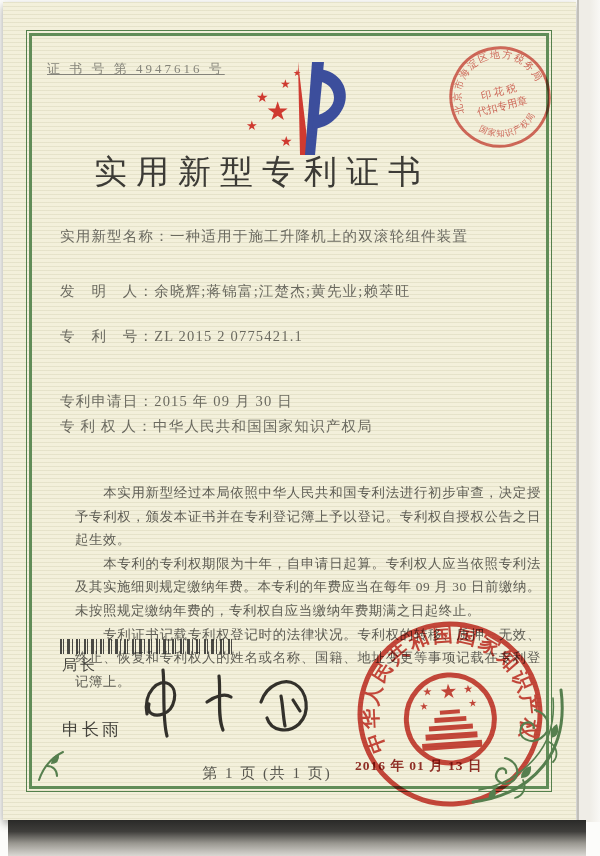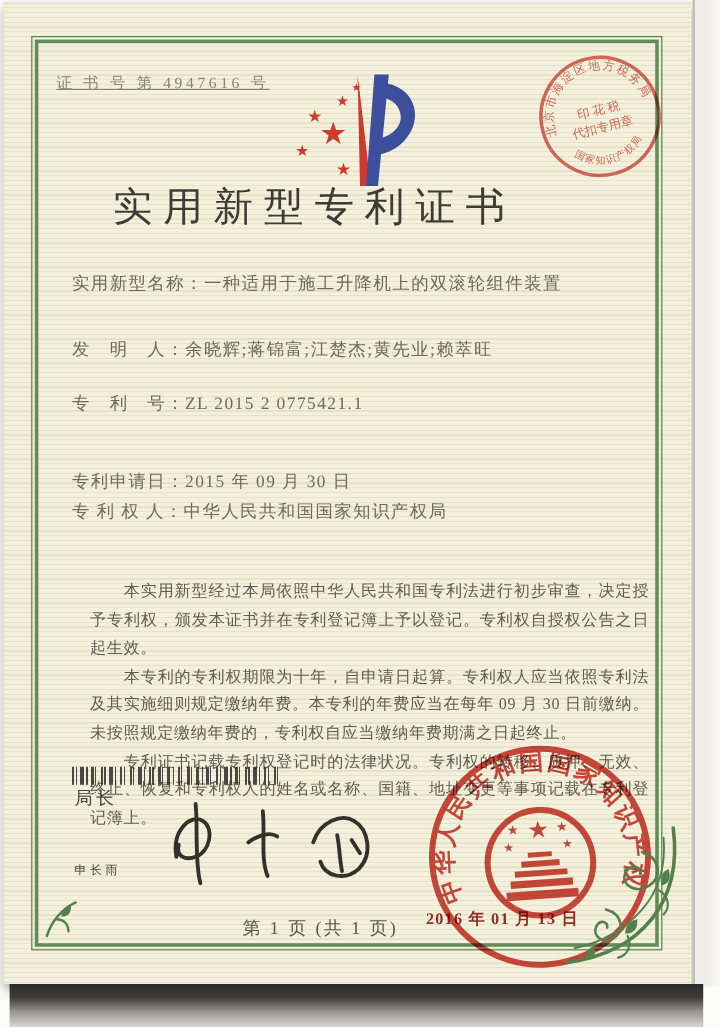--- a/index.html
+++ b/index.html
@@ -59,21 +59,21 @@
       #2c2c2a 0 2px, transparent 2px 3px,
       #2c2c2a 3px 4px, transparent 4px 7px,
       #2c2c2a 7px 10px, transparent 10px 12px,
       #2c2c2a 12px 13px, transparent 13px 16px,
       #2c2c2a 16px 18px, transparent 18px 19px,
       #2c2c2a 19px 20px, transparent 20px 24px);
     opacity:0.85;
   }
 
   .signer-title { position:absolute; left:59px; top:654px; font-size:15px; color:#45443d; letter-spacing:3px; }
-  .signer-name  { position:absolute; left:59px; top:716px; font-size:10px; color:#45443d; letter-spacing:3px; }
+  .signer-name  { position:absolute; left:59px; top:716px; font-size:17px; color:#45443d; letter-spacing:3px; }
 
   .signature { position:absolute; left:128px; top:662px; width:200px; height:85px; }
 
   .seal-date {
     position:absolute; left:352px; top:755px; font-size:13.5px; font-weight:bold;
     color:#8f2f26; letter-spacing:1px; white-space:nowrap;
   }
   .page-footer {
     position:absolute; left:158px; top:762px; width:212px; text-align:center;
     font-size:15px; color:#57564e; letter-spacing:2px;

